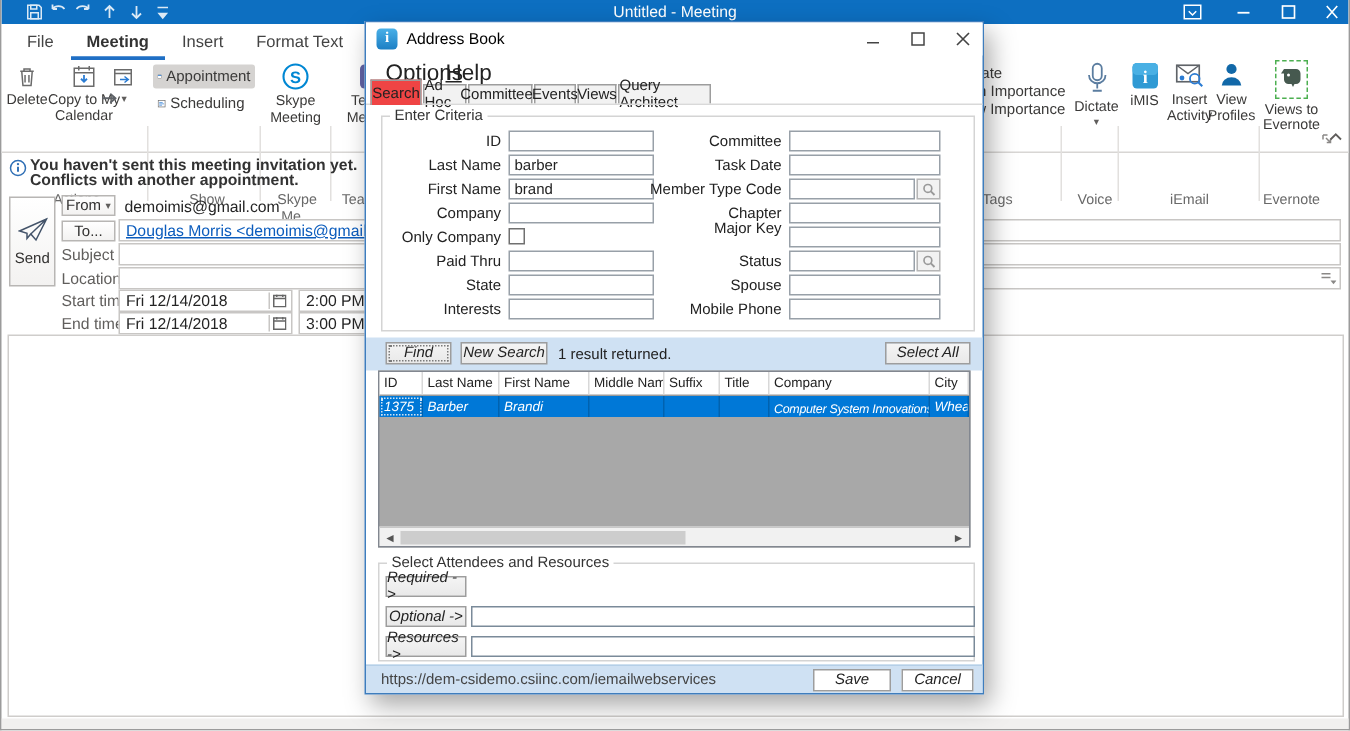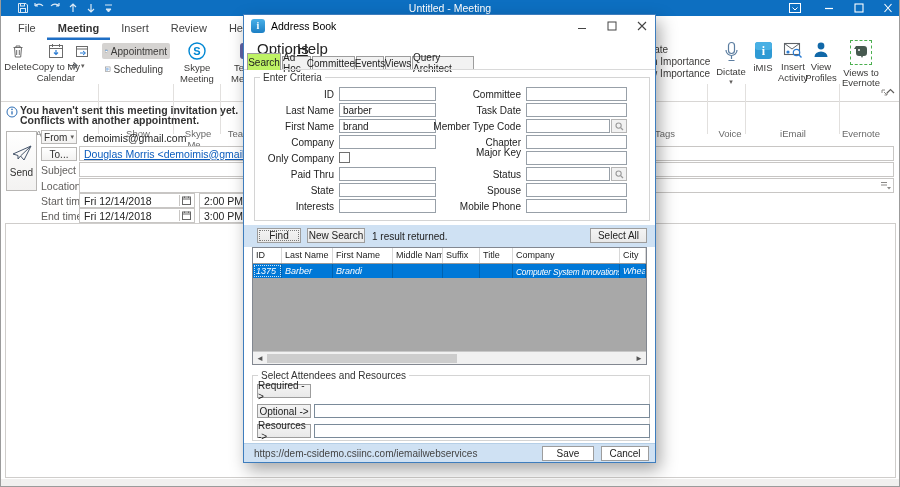--- a/index.html
+++ b/index.html
@@ -41,33 +41,33 @@
   
   .dialog { position:absolute; left:242px; top:14px; width:413px; height:449px; background:#fff;
             border:1px solid #3e7dbd; box-shadow:4px 7px 16px rgba(0,0,0,.35); font-size:10.5px; }
   .dlg-titlebar { position:absolute; left:0; top:0; width:100%; height:22px; background:#fff; }
   .dlg-title { position:absolute; left:27px; top:5px; font-size:10.5px; color:#000; }
   .dlg-ctl { position:absolute; top:0; width:28px; height:22px; display:flex; align-items:center; justify-content:center; color:#444; }
   .menu-item { position:absolute; top:25px; font-size:15px; color:#222; }
   .menu-item::first-letter { text-decoration:underline; }
   .tab { position:absolute; top:41px; height:13px; background:#f2f2f2; border:1px solid #9d9d9d; border-bottom:none;
          font-size:10px; color:#222; display:flex; align-items:center; justify-content:center; }
-  .tab.active { top:38px; height:17px; background:#bef264; z-index:2; }
+  .tab.active { top:38px; height:17px; background:#ef4444; z-index:2; }
   .tabline { position:absolute; left:0; top:54px; width:100%; height:1px; background:#d9d9d9; }
   .fieldset { position:absolute; border:1px solid #d4d4d4; }
   .legend { position:absolute; background:#fff; padding:0 3px; font-size:10px; color:#333; }
   .f-label { position:absolute; font-size:10px; color:#222; text-align:right; }
   .f-input { position:absolute; height:14px; border:1px solid #98a0a8; background:#fff; font-size:10px; color:#222;
              padding:0 3px; font-family:"Liberation Sans",sans-serif; }
   .lookup-btn { position:absolute; width:16px; height:14px; background:#f2f2f2; border:1px solid #b5b5b5;
                 display:flex; align-items:center; justify-content:center; }
   .checkbox { position:absolute; width:11px; height:11px; border:1px solid #707070; background:#fff; }
   .band { position:absolute; background:#cfe1f3; }
   .dlg-btn { position:absolute; background:linear-gradient(#f4f4f4,#e9e9e9); border:1px solid #9d9d9d;
-             font-size:10px; color:#222; display:flex; align-items:center; justify-content:center; }
+             font-size:10px; color:#222; display:flex; align-items:center; justify-content:center;font-style:italic; }
   .grid { position:absolute; left:8px; top:232px; width:395px; height:118px; border:1px solid #828790; background:#a8a8a8; }
   .g-row { position:absolute; left:0; width:393px; display:flex; }
   .g-cell { height:100%; padding:2px 3px 0 3px; font-size:9px; color:#222; overflow:hidden; white-space:nowrap; }
   .g-head { top:0; height:16px; background:#fff; border-bottom:1px solid #9a9a9a; }
   .g-head .g-cell { border-right:1px solid #d8d8d8; }
   .g-data { top:16px; height:14px; background:#0078d7; color:#fff;font-style:italic; }
   .g-data .g-cell { color:#fff; border-right:1px solid rgba(0,0,0,.18); }
   .hscroll { position:absolute; left:0; bottom:0; width:393px; height:13px; background:#f1f1f1; border-top:1px solid #c8c8c8; }
   .scroll-arrow { position:absolute; top:1px; font-size:8px; color:#555; line-height:11px; }
   .thumb { position:absolute; left:14px; top:2px; width:190px; height:9px; background:#cdcdcd; }
@@ -113,20 +113,21 @@
       </svg>
     <svg class="tb-ctl" style="left:880px" viewBox="0 0 14 12">
         <path d="M3.5 2 L10.5 10 M10.5 2 L3.5 10" stroke="#fff" stroke-width="1.1"></path>
       </svg>
   </div>
 
   <div class="ribbon-tabs">
     <div class="rtab">File</div>
     <div class="rtab active">Meeting</div>
     <div class="rtab">Insert</div>
+    <div class="rtab">Format Text</div>
     <div class="rtab">Review</div>
     <div class="rtab">Help</div>
   </div>
 
   <div class="ribbon">
 
     <div class="rbtn" style="left:2px;top:3px;width:30px">
       <svg width="16" height="16" viewBox="0 0 16 16">
           <path d="M3.5 4.5 h9 M6 4.5 V3 h4 v1.5 M4.5 4.5 l.8 9.5 h5.4 l.8 -9.5 M6.7 7 v5 M9.3 7 v5" fill="none" stroke="#6b6b6b" stroke-width="1"></path>
         </svg>

